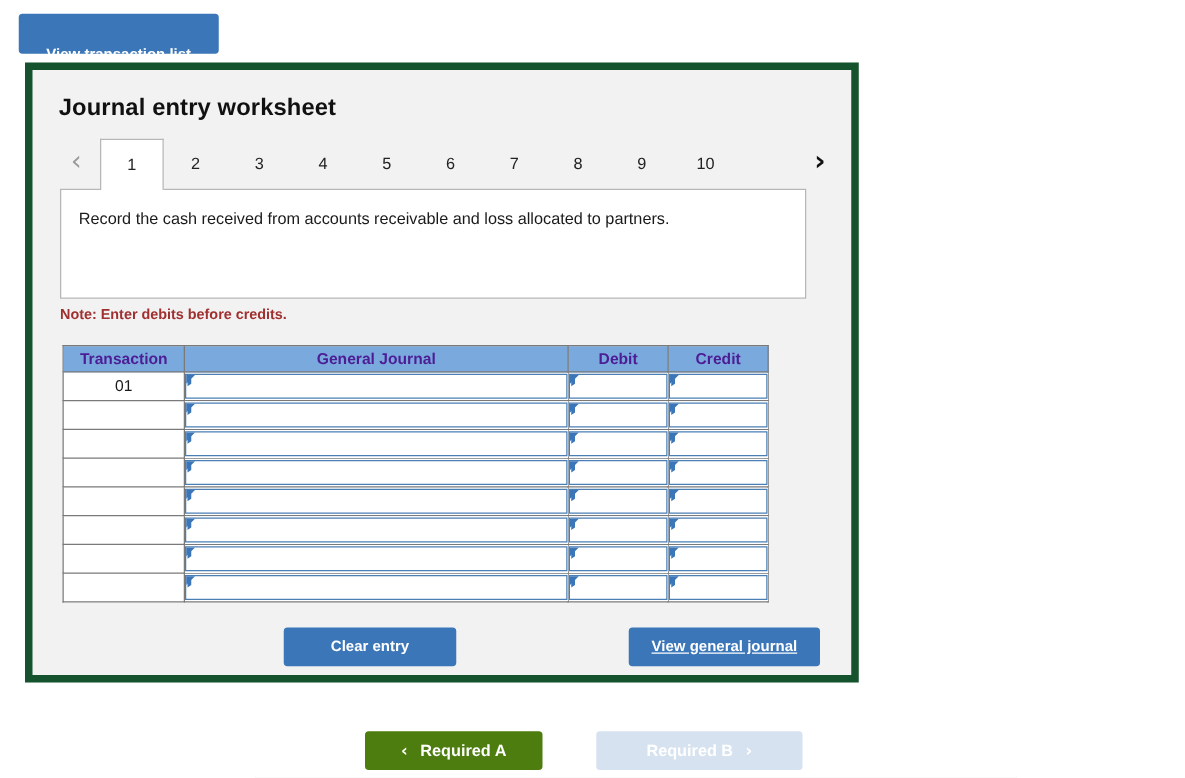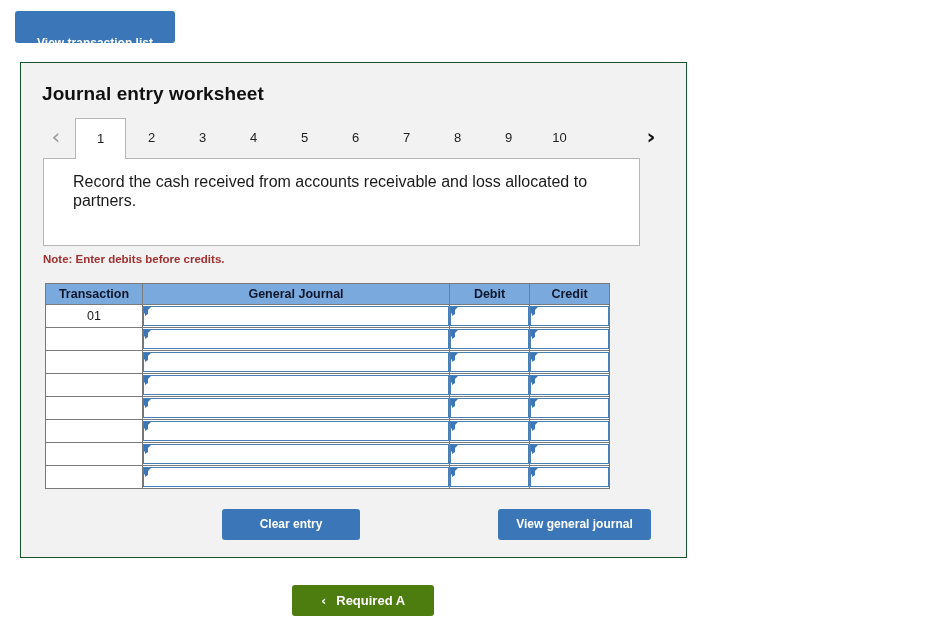--- a/index.html
+++ b/index.html
@@ -34,25 +34,25 @@
     cursor: pointer;
     padding: 16px;
     line-height: 32px;
     text-align: center;
   }
 
   
   .worksheet-panel {
     position: absolute;
     left: 20px;
-    top: 62px;
+    top: 50px;
     width: 667px;
     height: 496px;
     background: #f2f2f2;
-    border: 1px solid #14532d;
+    border: 6px solid #14532d;
     box-sizing: border-box;
   }
 
   .panel-title {
     position: absolute;
     left: 21px;
     top: 20px;
     font-size: 19px;
     font-weight: bold;
     color: #111111;
@@ -111,22 +111,22 @@
   
   .desc-box {
     position: absolute;
     left: 22px;
     top: 95px;
     width: 597px;
     height: 88px;
     background: #ffffff;
     border: 1px solid #b6b6b6;
     box-sizing: border-box;
-    padding: 13px 29px;
-    font-size: 16px;
+    padding: 13px 14px;
+    font-size: 13px;
     line-height: 19px;
     color: #1a1a1a;
     z-index: 1;
   }
 
   .note-text {
     position: absolute;
     left: 22px;
     top: 190px;
     font-size: 11.5px;
@@ -140,21 +140,21 @@
     left: 24px;
     top: 220px;
     border-collapse: collapse;
     background: #ffffff;
   }
   .journal-table th {
     background: #7aa9dd;
     border: 1px solid #7a7a7a;
     font-size: 12.5px;
     font-weight: bold;
-    color: #0f172a;
+    color: #4c1d95;
     height: 20px;
     padding: 0 2px;
     text-align: center;
   }
   .journal-table td {
     border: 1px solid #7a7a7a;
     height: 22px;
     padding: 0;
     background: #ffffff;
   }
@@ -216,21 +216,21 @@
     font-family: "Liberation Sans", sans-serif;
     font-size: 12px;
     font-weight: bold;
     cursor: pointer;
     padding: 0;
     text-align: center;
     line-height: 31px;
   }
   .btn-record  { left: 23px;  top: 446px; width: 138px; }
   .btn-clear   { left: 201px; top: 446px; width: 138px; }
-  .btn-viewgj  { left: 477px; top: 446px; width: 153px; }
+  .btn-viewgj  { left: 477px; top: 446px; width: 153px; text-decoration: underline; }
 
   
   .bottom-nav {
     position: absolute;
     left: 0;
     top: 585px;
     width: 948px;
     height: 32px;
   }
   .nav-btn {
@@ -409,13 +409,16 @@
   </table>
 
   <button class="action-btn btn-clear">Clear entry</button>
   <button class="action-btn btn-viewgj">View general journal</button>
 </div>
 
 <div class="bottom-nav">
   <button class="nav-btn nav-prev">
     <span class="nav-chev">‹</span><span>Required A</span>
   </button>
+  <button class="nav-btn nav-next" disabled="">
+    <span>Required B</span><span class="nav-chev">›</span>
+  </button>
 </div>
 
 </body></html>

